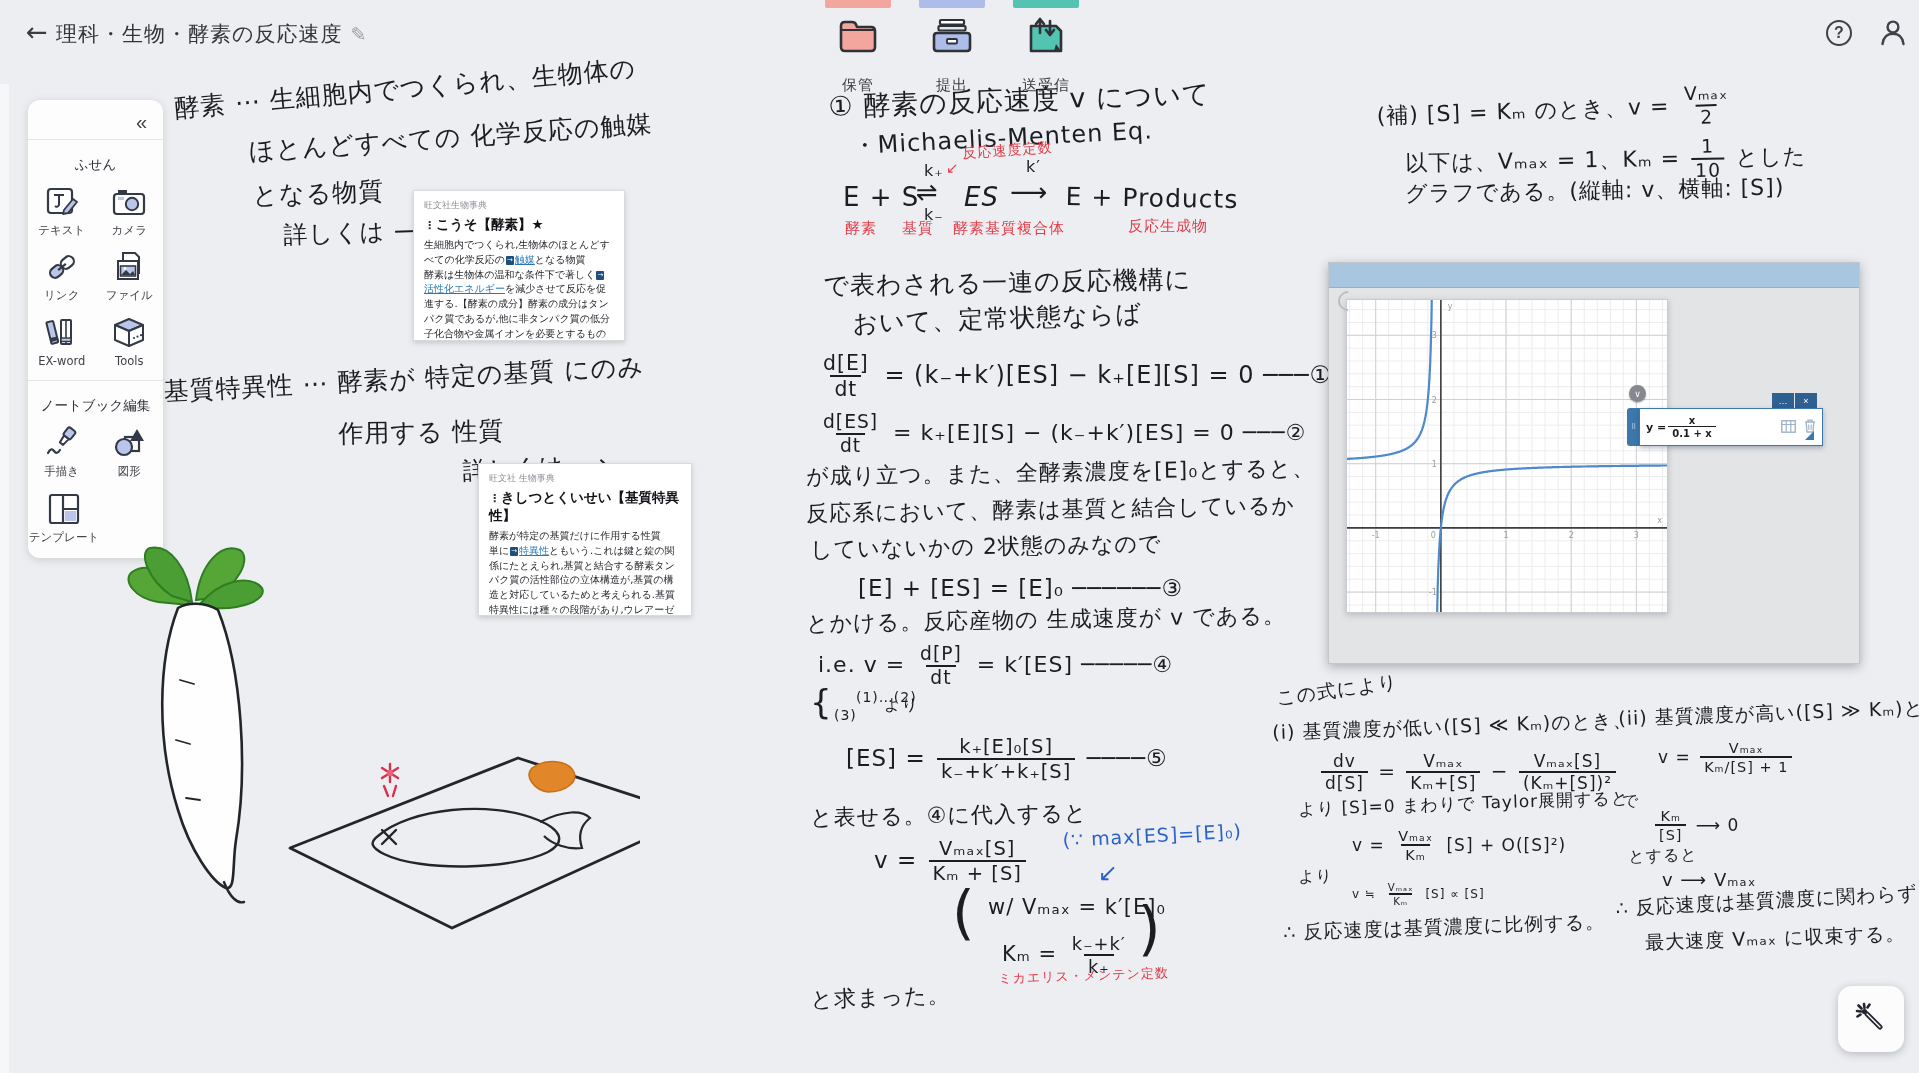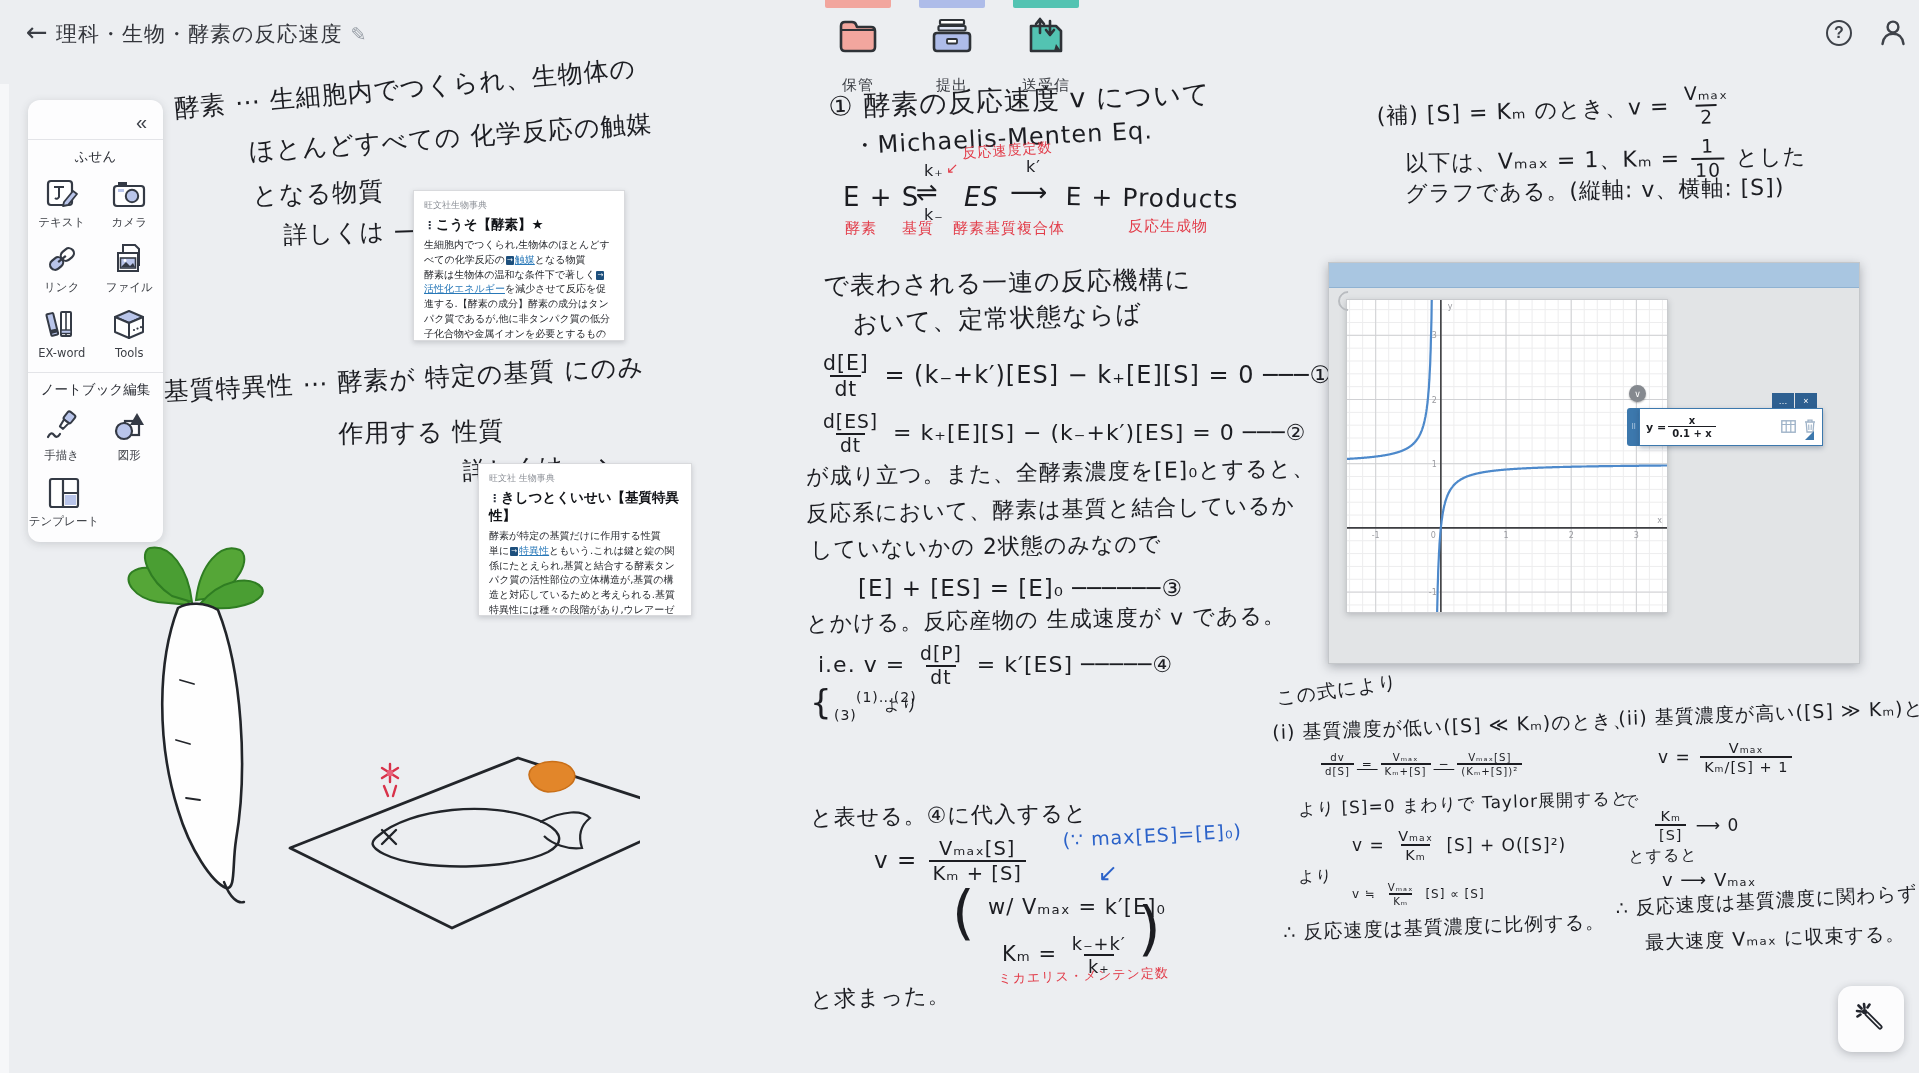--- a/index.html
+++ b/index.html
@@ -14,21 +14,21 @@
   
   .tb-group{top:0;display:flex;gap:28px}
   .tb-item{width:66px;display:flex;flex-direction:column;align-items:center;cursor:pointer}
   .tb-bar{width:66px;height:8px;border-radius:0 0 2px 2px}
   .tb-ico{margin-top:8px;height:40px;display:flex;align-items:center;justify-content:center}
   .tb-label{margin-top:20px;font-size:15px;color:#3c3f45;letter-spacing:1px}
   
   .sidebar{left:28px;top:100px;width:135px;background:#fdfdfe;border-radius:12px;box-shadow:0 2px 8px rgba(60,64,72,.18);padding:8px 0 14px 0}
   .sb-collapse{display:block;margin:2px 10px 4px auto;width:30px;background:none;border:none;font-size:20px;color:#3c4048;cursor:pointer;text-align:right}
   .sb-divider{height:1px;background:#e3e4e8;margin:4px 0 8px 0}
-  .sb-section-title{text-align:center;font-size:13.5px;color:#2e3138;margin:0 0 10px 0}
+  .sb-section-title{text-align:center;font-size:13.5px;color:#2e3138;margin:16px 0 10px 0}
   .sb-grid{display:grid;grid-template-columns:1fr 1fr;row-gap:12px}
   .sb-item{display:flex;flex-direction:column;align-items:center;cursor:pointer}
   .sb-item svg{display:block}
   .sb-label{margin-top:3px;font-size:11.5px;color:#3c3f45;text-align:center;line-height:1.25}
   .sb-single{display:flex;justify-content:flex-start;margin-top:12px}
   
   .dict-card{background:#fff;border:1px solid #d9dadd;box-shadow:0 2px 5px rgba(70,74,82,.22);padding:8px 10px;overflow:hidden;cursor:pointer}
   .dict-source{font-size:9px;color:#8b8f96;margin-bottom:4px}
   .dict-title{font-size:13.5px;font-weight:bold;color:#111317;margin-bottom:4px}
   .dict-title .tri{color:#2d3340;font-size:11px;margin-right:1px}
@@ -278,20 +278,24 @@
     <div class="note" style="left: 858px; top: 576px; font-size: 23px; transform: rotate(0deg);">[E] + [ES] = [E]₀ ──────③</div>
     <div class="note" style="left: 806px; top: 612px; font-size: 22px; transform: rotate(-1deg);">とかける。反応産物の 生成速度が v である。</div>
     <div class="note" style="left: 818px; top: 644px; font-size: 22px; transform: rotate(0deg);">i.e.  v = <span class="frac">
         <span class="num">d[P]</span>
         <span class="den">dt</span>
       </span> = k′[ES] ─────④</div>
     <div class="note" style="left: 810px; top: 684px; font-size: 34px; transform: rotate(0deg);">{</div>
     <div class="note" style="left: 824px; top: 690px; font-size: 14px; transform: rotate(0deg); padding-left: 32px;">(1)…(2)</div>
     <div class="note" style="left: 834px; top: 708px; font-size: 14px; transform: rotate(0deg);">(3)</div>
     <div class="note" style="left: 884px; top: 696px; font-size: 16px; transform: rotate(0deg);">より</div>
+    <div class="note" style="left: 846px; top: 736px; font-size: 23px; transform: rotate(0deg);">[ES] = <span class="frac">
+        <span class="num">k₊[E]₀[S]</span>
+        <span class="den">k₋+k′+k₊[S]</span>
+      </span> ────⑤</div>
     <div class="note" style="left: 810px; top: 806px; font-size: 22px; transform: rotate(-1deg);">と表せる。④に代入すると</div>
     <div class="note" style="left: 874px; top: 838px; font-size: 23px; transform: rotate(0deg);">v = <span class="frac">
         <span class="num">Vₘₐₓ[S]</span>
         <span class="den">Kₘ + [S]</span>
       </span></div>
     <div class="note" style="left: 1062px; top: 830px; font-size: 19px; color: rgb(43, 98, 201); transform: rotate(-3deg);">(∵ max[ES]=[E]₀)</div>
     <div class="note" style="left: 1098px; top: 860px; font-size: 24px; color: rgb(43, 98, 201); transform: rotate(0deg);">↙</div>
     <div class="note" style="left: 952px; top: 882px; font-size: 58px; transform: rotate(0deg);">(</div>
     <div class="note" style="left: 1138px; top: 898px; font-size: 58px; transform: rotate(0deg);">)</div>
     <div class="note" style="left: 988px; top: 896px; font-size: 21px; transform: rotate(0deg);">w/ Vₘₐₓ = k′[E]₀</div>
@@ -305,21 +309,21 @@
         <span class="num">Vₘₐₓ</span>
         <span class="den">2</span>
       </span></div>
     <div class="note" style="left: 1405px; top: 142px; font-size: 22px; transform: rotate(-1deg);">以下は、Vₘₐₓ = 1、Kₘ = <span class="frac">
         <span class="num">1</span>
         <span class="den">10</span>
       </span> とした</div>
     <div class="note" style="left: 1405px; top: 182px; font-size: 22px; transform: rotate(-1deg);">グラフである。(縦軸: v、横軸: [S])</div>
     <div class="note" style="left: 1275px; top: 688px; font-size: 19px; transform: rotate(-8deg);">この式により</div>
     <div class="note" style="left: 1272px; top: 722px; font-size: 19px; transform: rotate(-2deg);">(i) 基質濃度が低い([S] ≪ Kₘ)のとき、</div>
-    <div class="note" style="left: 1318px; top: 752px; font-size: 12px; transform: rotate(0deg); text-decoration: underline;"><span class="frac">
+    <div class="note" style="left: 1318px; top: 752px; font-size: 20px; transform: rotate(0deg);"><span class="frac">
         <span class="num">dv</span>
         <span class="den">d[S]</span>
       </span> = <span class="frac">
         <span class="num">Vₘₐₓ</span>
         <span class="den">Kₘ+[S]</span>
       </span> − <span class="frac">
         <span class="num">Vₘₐₓ[S]</span>
         <span class="den">(Kₘ+[S])²</span>
       </span></div>
     <div class="note" style="left: 1298px; top: 800px; font-size: 17px; transform: rotate(-2deg);">より [S]=0 まわりで Taylor展開すると</div>

